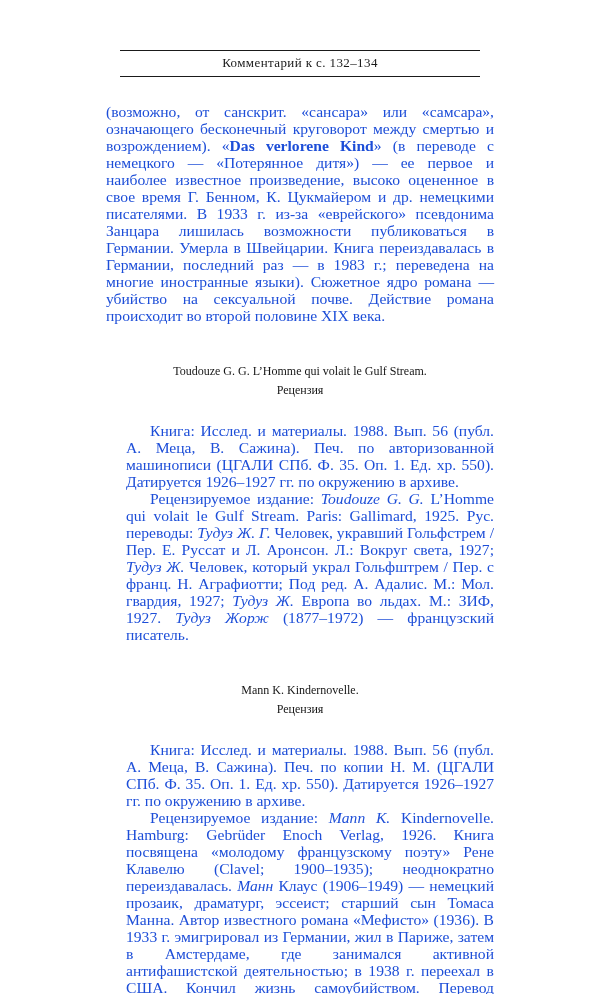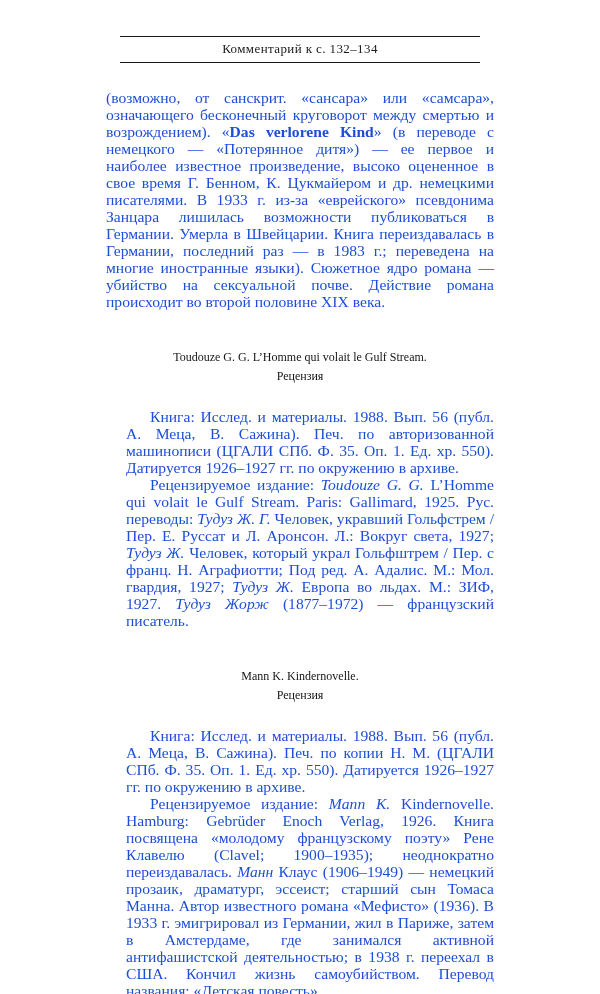--- a/index.html
+++ b/index.html
@@ -6,21 +6,21 @@
     html, body { background: #ffffff; }
     .page {
       width: 532px;
       height: 994px;
       margin: 0 auto;
       background: #ffffff;
       color: #151515;
       font-family: "Liberation Serif", serif;
       display: flex;
       flex-direction: column;
-      padding: 36px 72px 26px 72px;
+      padding: 50px 72px 26px 72px;
       overflow: hidden;
     }
     
     .running-head {
       margin: 0 14px 26px 14px;
       text-align: center;
     }
     .rule {
       height: 1px;
       background: #1a1a1a;

